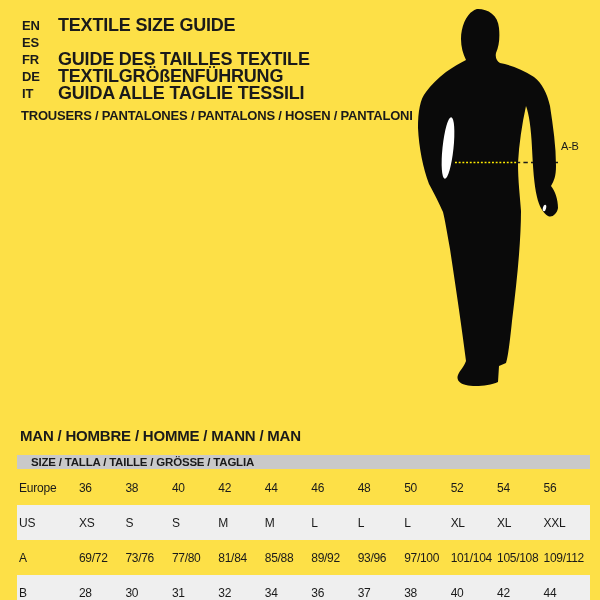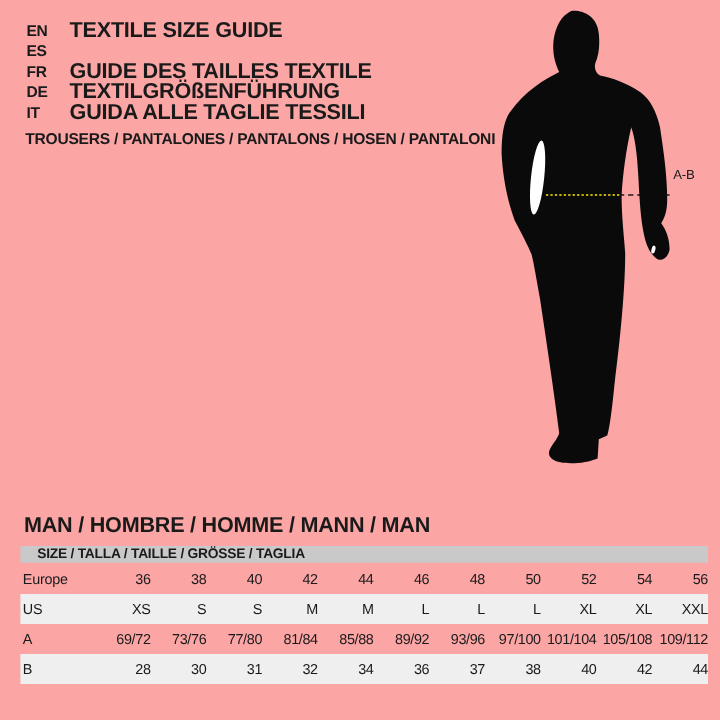--- a/index.html
+++ b/index.html
@@ -1,38 +1,38 @@
 <!DOCTYPE html>
 <html><head>
 <meta charset="utf-8">
 <style>
   html,body{margin:0;padding:0;background:#ffffff;}
   .canvas{
-    position:relative;width:600px;height:600px;background:#fca5a5;overflow:hidden;
+    position:relative;width:600px;height:600px;background:#fde047;overflow:hidden;
     font-family:"Liberation Sans", sans-serif;color:#1a1a1a;
   }
   
   .lang-block{position:absolute;left:22px;top:17px;}
   .lang-row{display:flex;height:17px;align-items:center;}
   .lang-code{width:36px;font-size:13px;font-weight:bold;letter-spacing:-0.2px;}
   .lang-label{font-size:18px;font-weight:bold;letter-spacing:-0.2px;white-space:nowrap;}
   
   .trousers-heading{position:absolute;left:21px;top:108px;font-size:13px;font-weight:bold;letter-spacing:-0.2px;white-space:nowrap;text-align:center;}
   
   .figure-wrap{position:absolute;left:400px;top:0;width:200px;height:400px;}
   .ab-label{position:absolute;left:561px;top:140px;font-size:11px;letter-spacing:-0.2px;}
   
-  .man-heading{position:absolute;left:20px;top:427px;font-size:18px;font-weight:bold;letter-spacing:-0.2px;}
+  .man-heading{position:absolute;left:20px;top:427px;font-size:15px;font-weight:bold;letter-spacing:-0.2px;}
   
   .size-table{position:absolute;left:17px;top:455px;width:573px;}
   .table-header{height:14px;display:flex;align-items:center;padding-left:14px;font-size:11.5px;font-weight:bold;letter-spacing:-0.2px;}
   .table-rows{margin-top:1px;}
-  .trow{display:flex;height:25px;align-items:center;font-size:12px;}
+  .trow{display:flex;height:35px;align-items:center;font-size:12px;}
   .tlabel{width:60px;padding-left:2px;letter-spacing:-0.2px;}
-  .tcell{flex:1;text-align:right;letter-spacing:-0.3px;white-space:nowrap;}
+  .tcell{flex:1;text-align:left;letter-spacing:-0.3px;white-space:nowrap;}
   
   .notes{position:absolute;left:21px;top:556px;}
   .note-line{height:16px;font-size:11.5px;font-weight:bold;letter-spacing:-0.2px;white-space:nowrap;}
 </style>
 </head>
 <body>
 
 <div class="canvas">
 
   <div class="lang-block">

